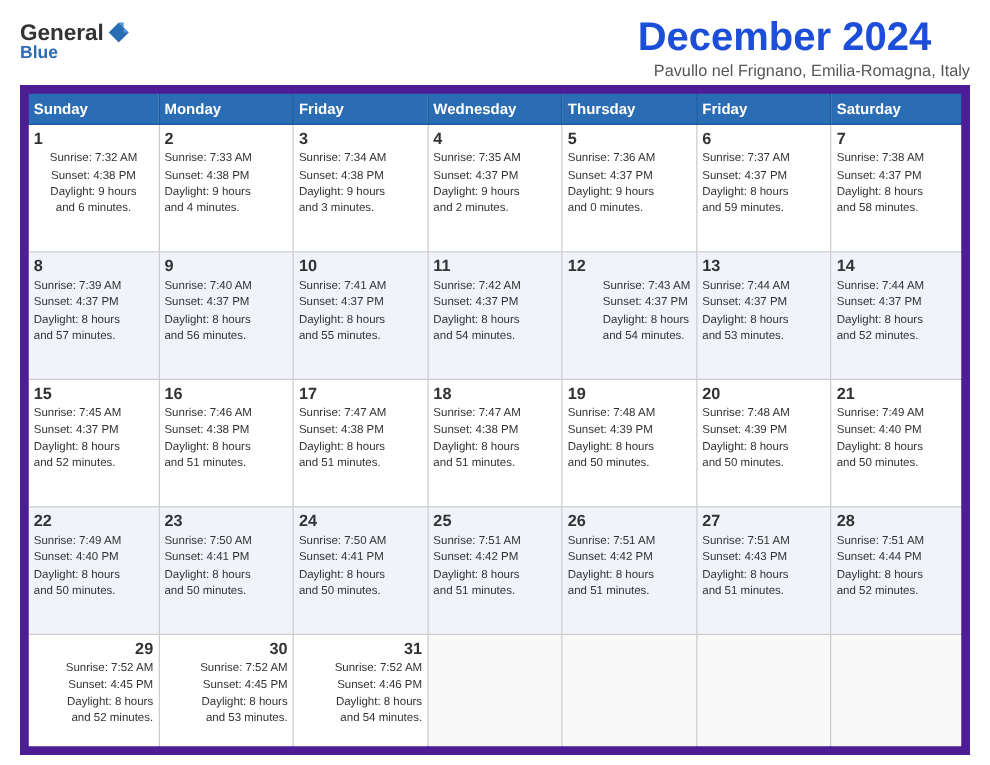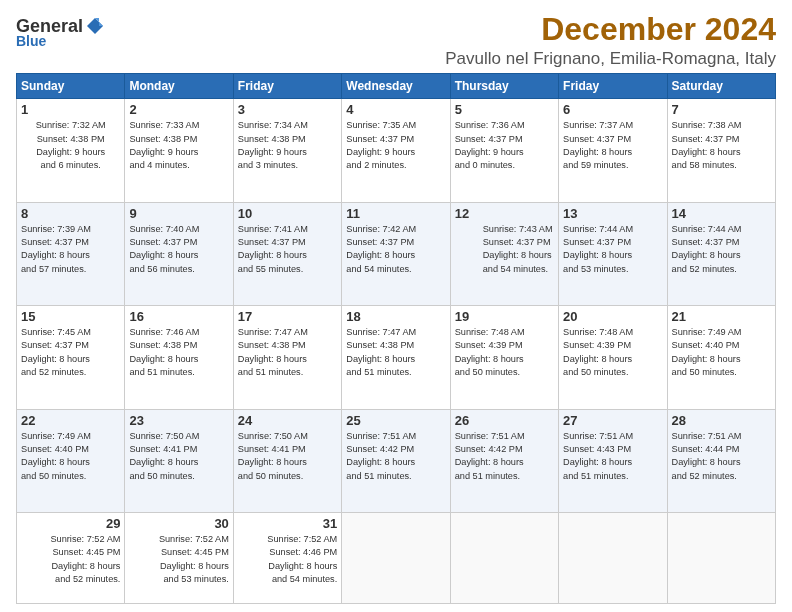--- a/index.html
+++ b/index.html
@@ -48,32 +48,33 @@
       height: 20px;
       margin-left: 2px;
       margin-top: -2px;
     }
     .title-block {
       text-align: right;
     }
     .month-title {
       font-size: 32px;
       font-weight: bold;
-      color: #a16207;
+      color: #1d4ed8;
       line-height: 1.1;
+      text-align: center;
     }
     .subtitle {
-      font-size: 17px;
+      font-size: 13px;
       color: #555;
       margin-top: 2px;
       margin-left: 44px;
     }
     .calendar {
       flex: 1;
-      border: 1px solid #4c1d95;
+      border: 7px solid #4c1d95;
       border-collapse: collapse;
       width: 100%;
       table-layout: fixed;
     }
     .calendar th {
       background: #2a6db5;
       color: #fff;
       font-size: 12px;
       font-weight: bold;
       padding: 5px 4px;

